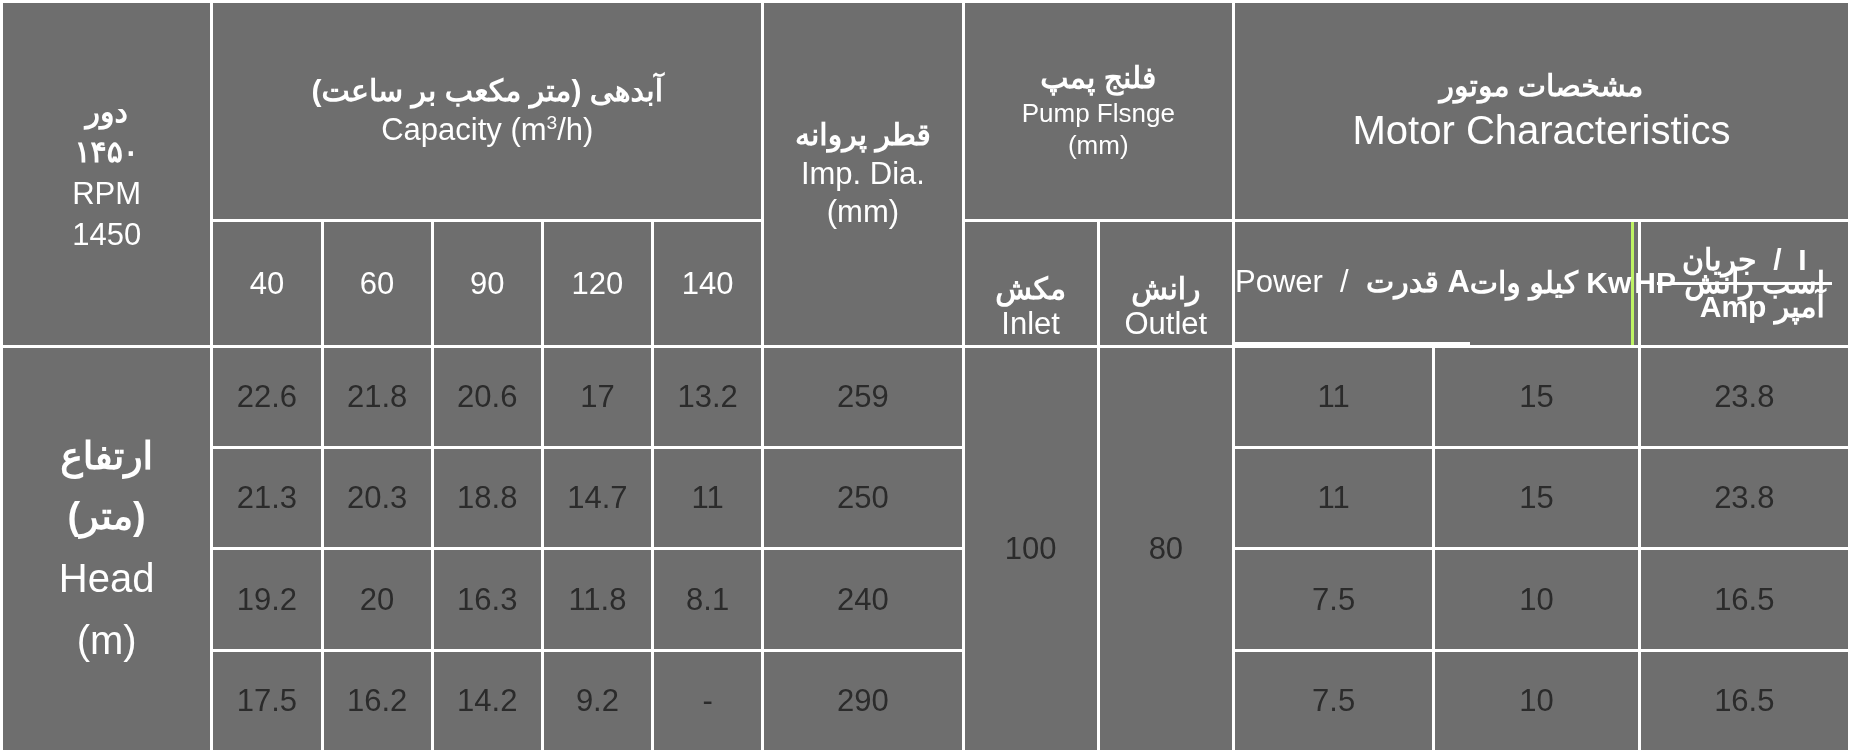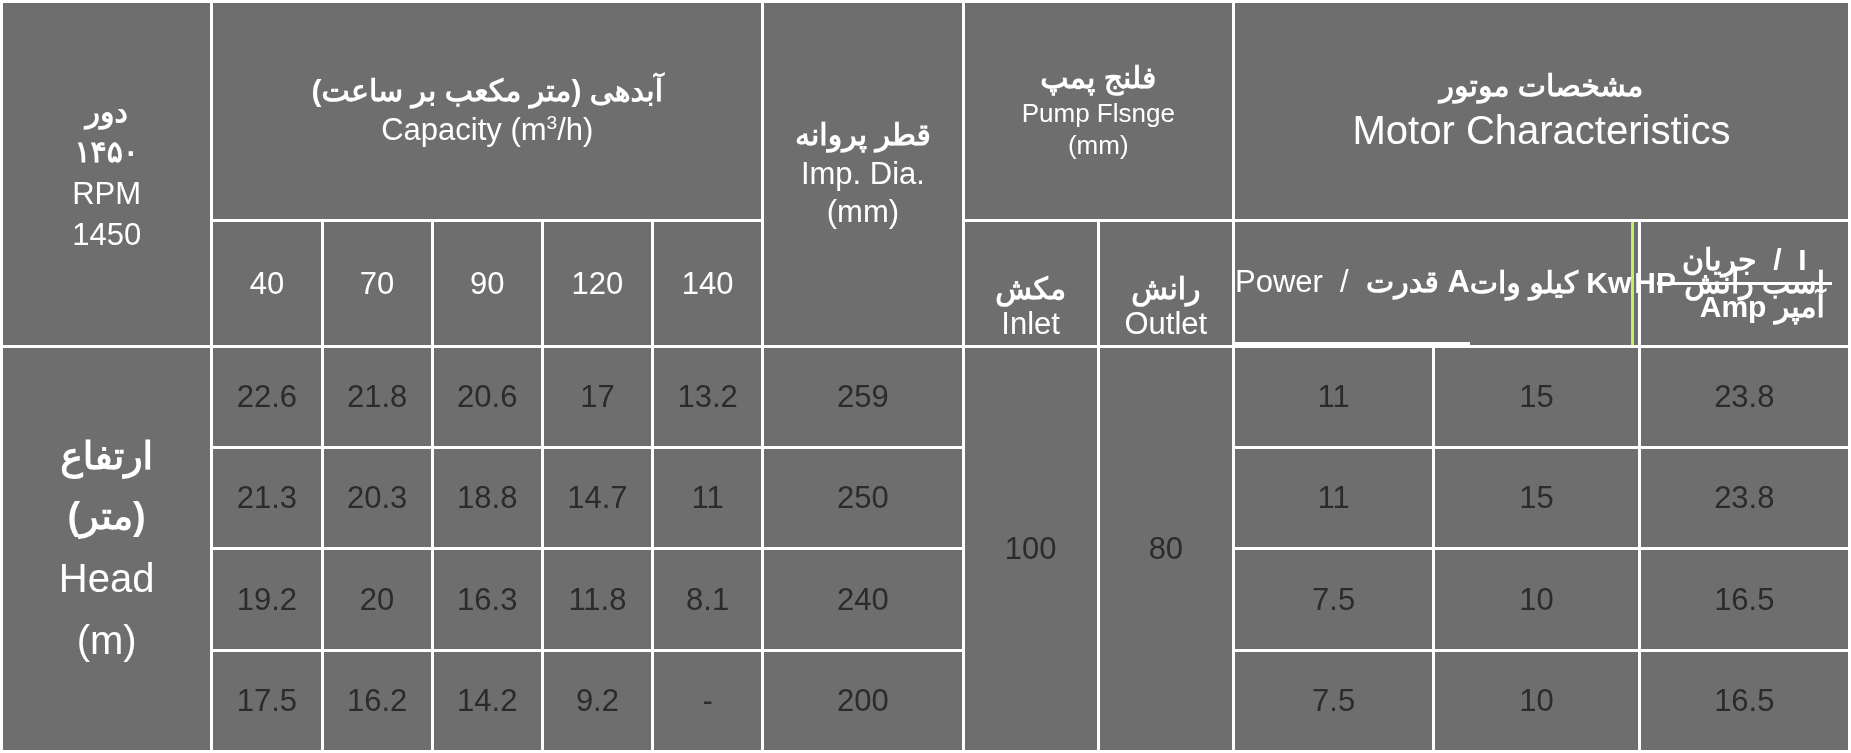--- a/index.html
+++ b/index.html
@@ -126,21 +126,21 @@
         <td class="hd" colspan="3">
           <div class="cell-stack">
             <span class="fa">مشخصات موتور</span>
             <span class="en big">Motor Characteristics</span>
           </div>
         </td>
       </tr>
 
       <tr style="height:52px;">
         <td class="hd col-head-num">40</td>
-        <td class="hd col-head-num">70</td>
+        <td class="hd col-head-num">60</td>
         <td class="hd col-head-num">90</td>
         <td class="hd col-head-num">120</td>
         <td class="hd col-head-num">140</td>
         <td class="hd">
           <div class="cell-stack tight">
             <span class="fa">مکش</span>
             <span class="en">Inlet</span>
           </div>
         </td>
         <td class="hd">
@@ -221,20 +221,20 @@
         <td class="data">10</td>
         <td class="data">16.5</td>
       </tr>
 
       <tr style="height:97px;">
         <td class="data">17.5</td>
         <td class="data">16.2</td>
         <td class="data">14.2</td>
         <td class="data">9.2</td>
         <td class="data">-</td>
-        <td class="data">200</td>
+        <td class="data">290</td>
         <td class="data">7.5</td>
         <td class="data">10</td>
         <td class="data">16.5</td>
       </tr>
     </tbody>
   </table>
 </div>
 
 </body></html>

